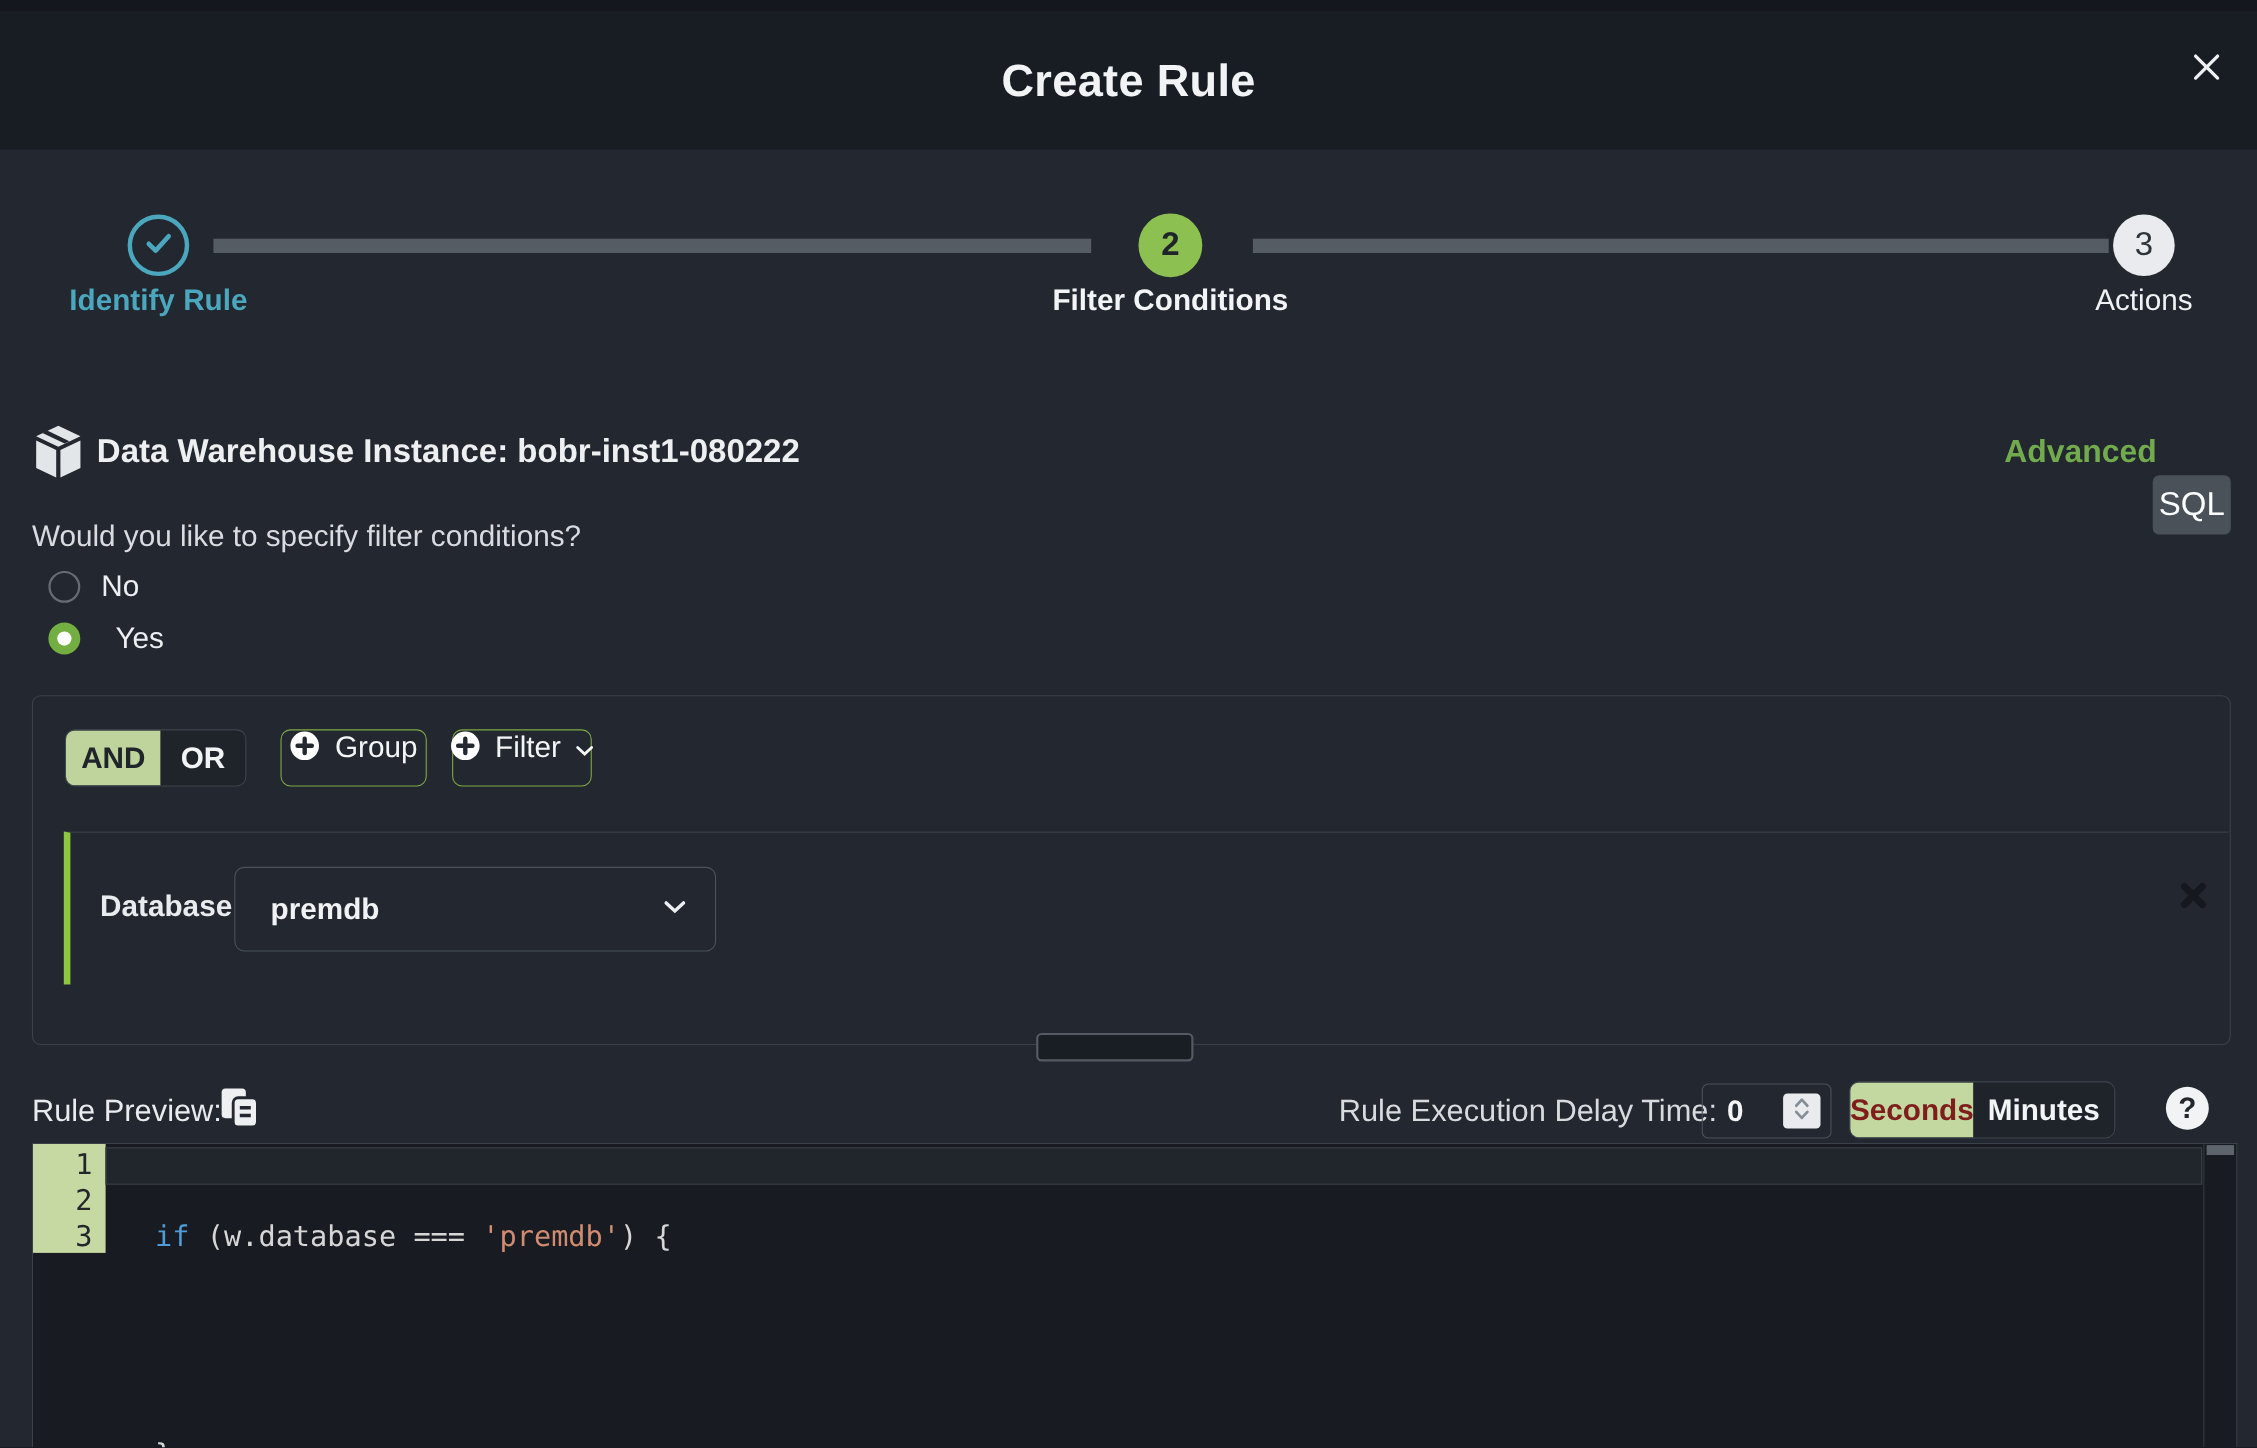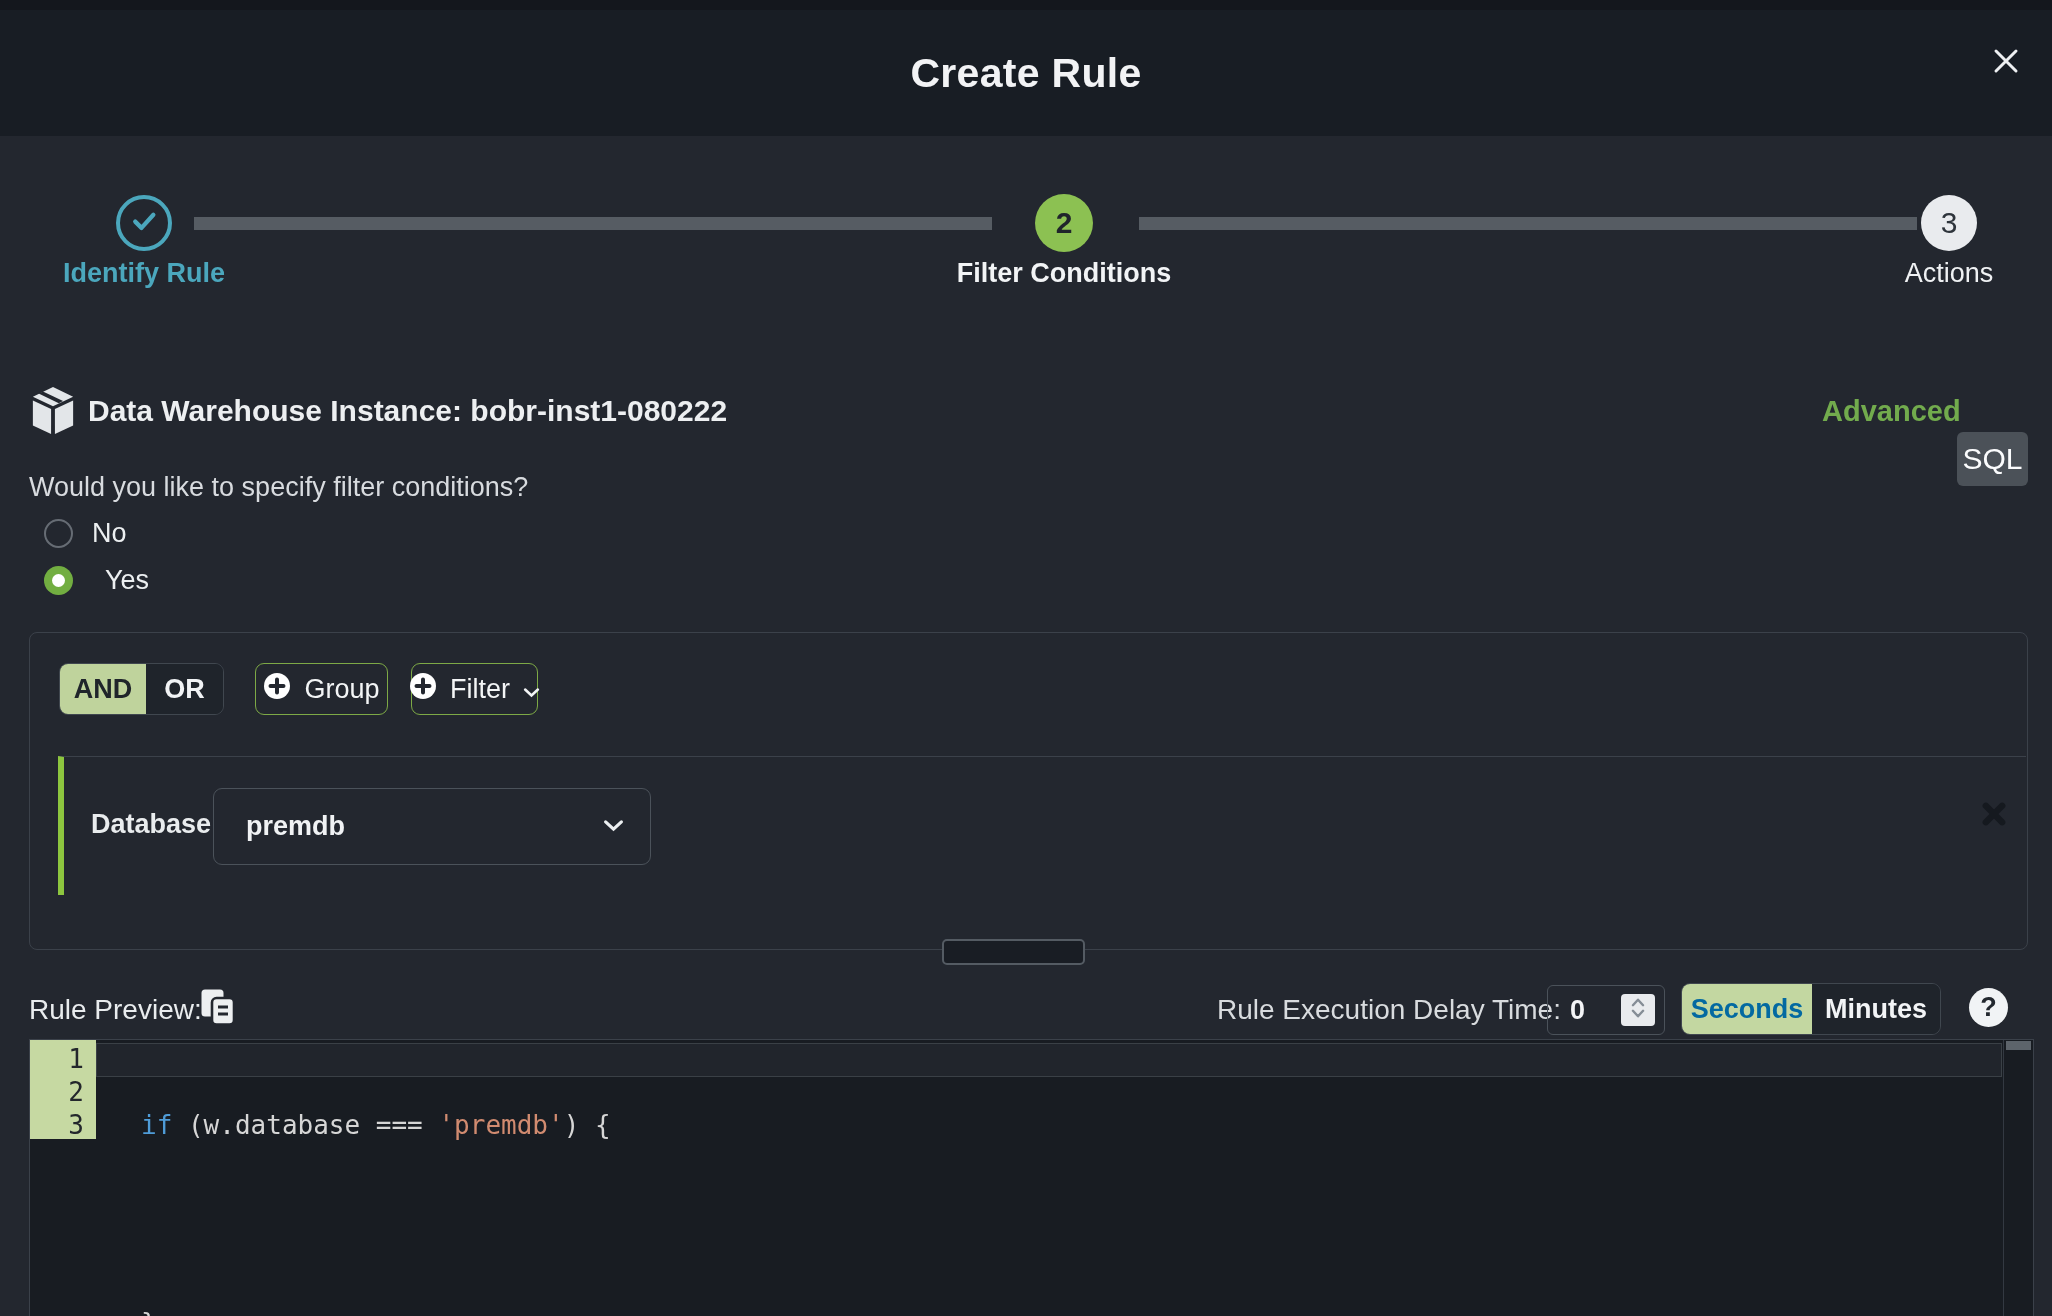--- a/index.html
+++ b/index.html
@@ -49,21 +49,21 @@
   
   .filter-panel { position:absolute; left:29px; top:632px; width:1999px; height:318px;
                   border:1px solid #3b414a; border-radius:8px; }
   .andor { position:absolute; left:29px; top:30px; height:52px; display:flex;
            border:1px solid #40474f; border-radius:9px; overflow:hidden; }
   .andor .seg { display:flex; align-items:center; justify-content:center; font-size:27px;
                 font-weight:bold; cursor:pointer; }
   .seg.on  { width:86px; background:#bfd39c; color:#20252b; }
   .seg.off { width:77px; background:#1f242b; color:#f1f3f5; }
   .pill-btn { position:absolute; top:30px; height:52px; border:1px solid #7da946; border-radius:9px;
-              background:transparent; display:flex; align-items:center; justify-content:center; gap:13px;
+              background:transparent; display:flex; justify-content:center; gap:13px;
               color:#f3f5f6; font-size:27px; cursor:pointer; font-family:"Liberation Sans", sans-serif; }
   .group-btn { left:225px; width:133px; }
   .filter-btn { left:381px; width:127px; }
   .cond-row { position:absolute; left:28px; right:1px; top:123px; height:139px;
               border-top:1px solid #3b414a; border-left:6px solid #8dc63f; }
   .cond-label { position:absolute; left:27px; top:52px; font-size:27px; font-weight:bold; color:#e9ecee; }
   .dropdown { position:absolute; left:149px; top:31px; width:438px; height:77px;
               border:1px solid #4b525a; border-radius:9px; display:flex; align-items:center;
               padding:0 26px 0 32px; cursor:pointer; }
   .dropdown .value { font-size:27px; font-weight:bold; color:#f0f2f4; }
@@ -80,21 +80,21 @@
   .delay-input { position:absolute; left:1547px; top:985px; width:118px; height:50px;
                  border:1px solid #4b525a; border-radius:6px; cursor:text; }
   .delay-value { position:absolute; left:22px; top:0; line-height:48px; font-size:27px;
                  font-weight:bold; color:#f3f4f6; }
   .spin-box { position:absolute; right:9px; top:8px; width:34px; height:32px; background:#e9ebee;
               border-radius:4px; display:flex; align-items:center; justify-content:center; cursor:pointer; }
   .unit-toggle { position:absolute; left:1681px; top:983px; height:52px; display:flex;
                  border:1px solid #40474f; border-radius:9px; overflow:hidden; }
   .unit-toggle .seg { display:flex; align-items:center; justify-content:center; font-size:27px;
                       font-weight:bold; cursor:pointer; }
-  .unit-toggle .sec { width:130px; background:#c3d7a1; color:#0369a1; }
+  .unit-toggle .sec { width:112px; background:#c3d7a1; color:#7f1d1d; }
   .unit-toggle .min { width:128px; background:#1f242b; color:#f2f4f6; }
   .help-circle { position:absolute; left:1969px; top:988px; width:39px; height:39px; border-radius:50%;
                  background:#f1f3f5; color:#23282f; font-weight:bold; font-size:27px;
                  display:flex; align-items:center; justify-content:center; cursor:pointer; }
   
   .editor { position:absolute; left:29px; top:1039px; width:2005px; height:277px; background:#181c22;
             border:1px solid #3b414a; border-bottom:none; }
   .gutter { position:absolute; left:0; top:3px; width:66px; }
   .gutter-green { position:absolute; left:0; top:0; width:66px; height:99px; background:#c6d9a2; }
   .ln { position:relative; height:33px; line-height:33px; text-align:right; padding-right:12px;

